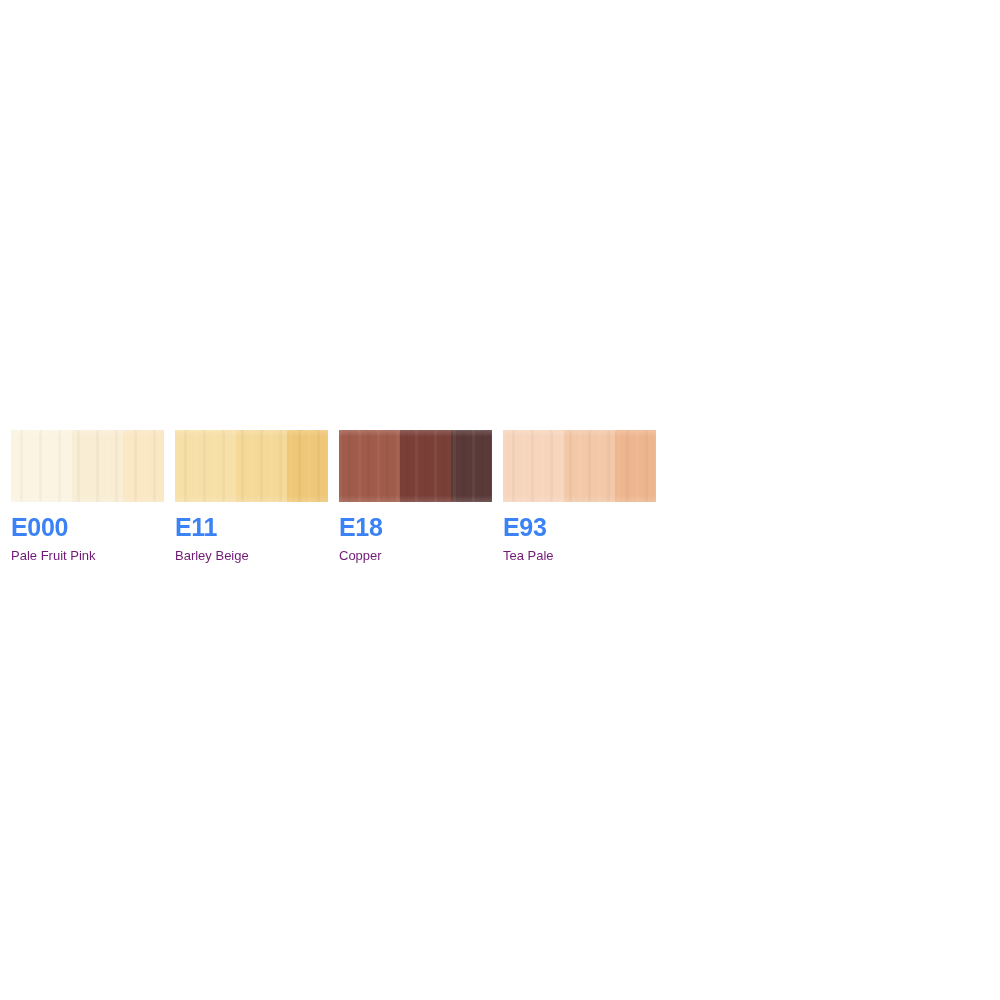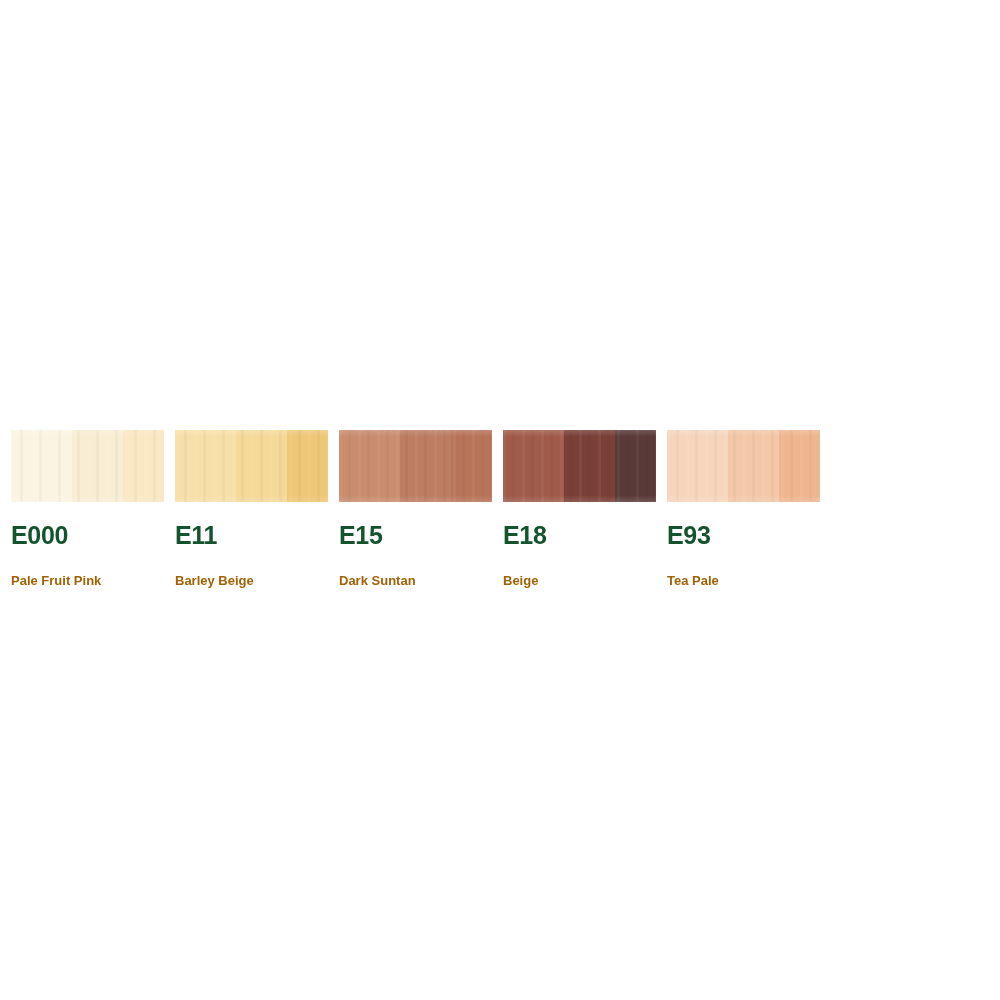--- a/index.html
+++ b/index.html
@@ -87,34 +87,34 @@
     z-index: 2;
     background:
       linear-gradient(180deg,
         rgba(255,255,255,0.16) 0%,
         rgba(255,255,255,0.0) 9%,
         rgba(255,255,255,0.0) 91%,
         rgba(255,255,255,0.14) 100%);
   }
 
   .swatch-code {
-    margin-top: 21px;
+    margin-top: 13px;
     font-size: 25px;
     font-weight: bold;
-    color: #14532d;
+    color: #3b82f6;
     letter-spacing: -0.3px;
     line-height: 1.0;
     white-space: nowrap;
   }
 
   .swatch-name {
-    margin-top: 26px;
+    margin-top: 9px;
     font-size: 13px;
-    font-weight: bold;
-    color: #a16207;
+    font-weight: normal;
+    color: #701a75;
     line-height: 1.0;
     white-space: nowrap;
   }
 </style>
 </head>
 <body style="background: rgb(255, 255, 255);">
 
 <div id="swatch-chart">
   <div id="swatch-row">
       <div class="swatch-cell">
@@ -130,35 +130,26 @@
         <div class="swatch-block">
           <div class="swatch-band band-1" style="background-color: rgb(247, 223, 168);"></div>
           <div class="swatch-band band-2" style="background-color: rgb(245, 217, 153);"></div>
           <div class="swatch-band band-3" style="background-color: rgb(239, 199, 120);"></div>
         </div>
         <div class="swatch-code">E11</div>
         <div class="swatch-name">Barley Beige</div>
       </div>
       <div class="swatch-cell">
         <div class="swatch-block">
-          <div class="swatch-band band-1" style="background-color: rgb(201, 140, 110);"></div>
-          <div class="swatch-band band-2" style="background-color: rgb(188, 125, 99);"></div>
-          <div class="swatch-band band-3" style="background-color: rgb(184, 116, 89);"></div>
-        </div>
-        <div class="swatch-code">E15</div>
-        <div class="swatch-name">Dark Suntan</div>
-      </div>
-      <div class="swatch-cell">
-        <div class="swatch-block">
           <div class="swatch-band band-1" style="background-color: rgb(160, 91, 74);"></div>
           <div class="swatch-band band-2" style="background-color: rgb(122, 64, 56);"></div>
           <div class="swatch-band band-3" style="background-color: rgb(90, 58, 56);"></div>
         </div>
         <div class="swatch-code">E18</div>
-        <div class="swatch-name">Beige</div>
+        <div class="swatch-name">Copper</div>
       </div>
       <div class="swatch-cell">
         <div class="swatch-block">
           <div class="swatch-band band-1" style="background-color: rgb(246, 213, 188);"></div>
           <div class="swatch-band band-2" style="background-color: rgb(243, 200, 168);"></div>
           <div class="swatch-band band-3" style="background-color: rgb(238, 182, 143);"></div>
         </div>
         <div class="swatch-code">E93</div>
         <div class="swatch-name">Tea Pale</div>
       </div>

